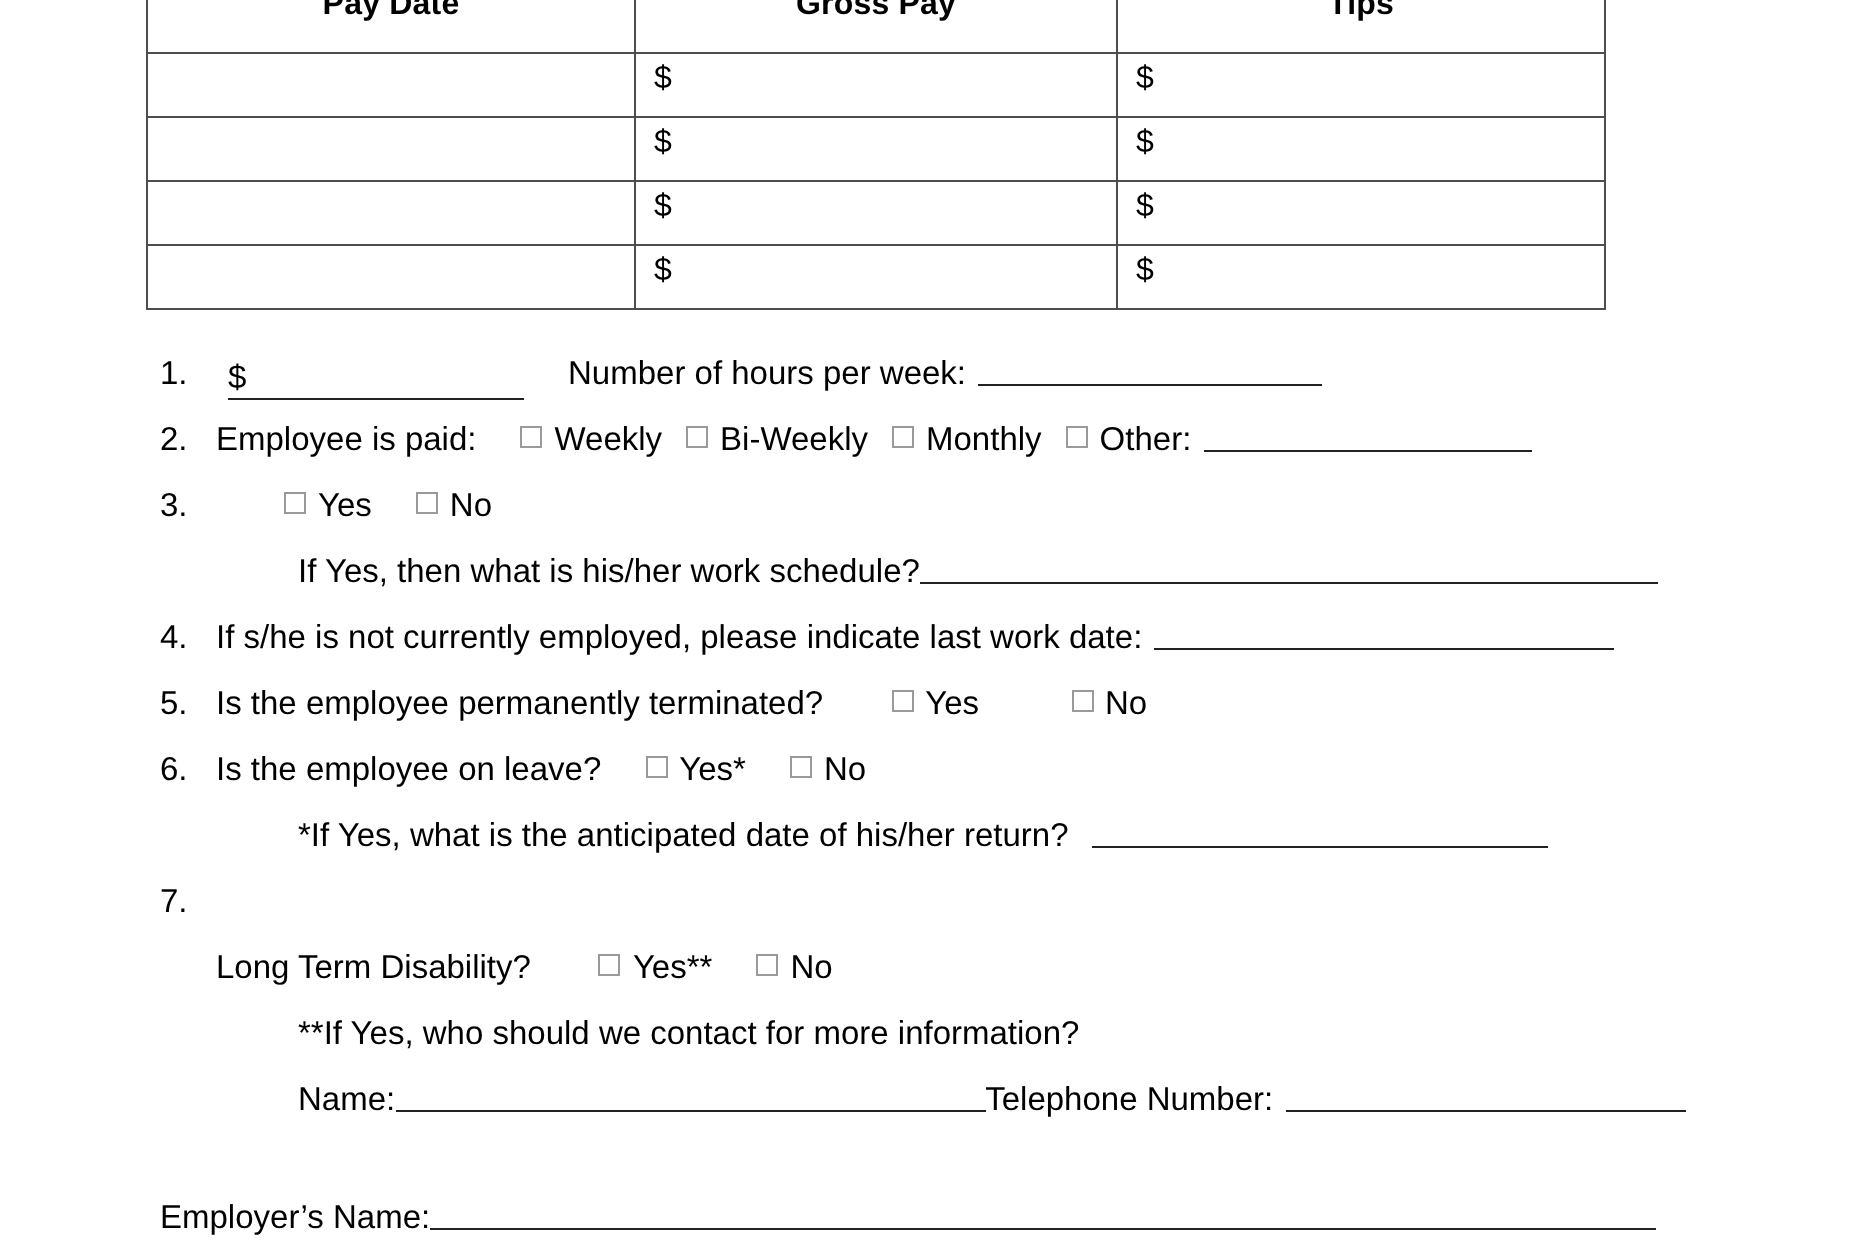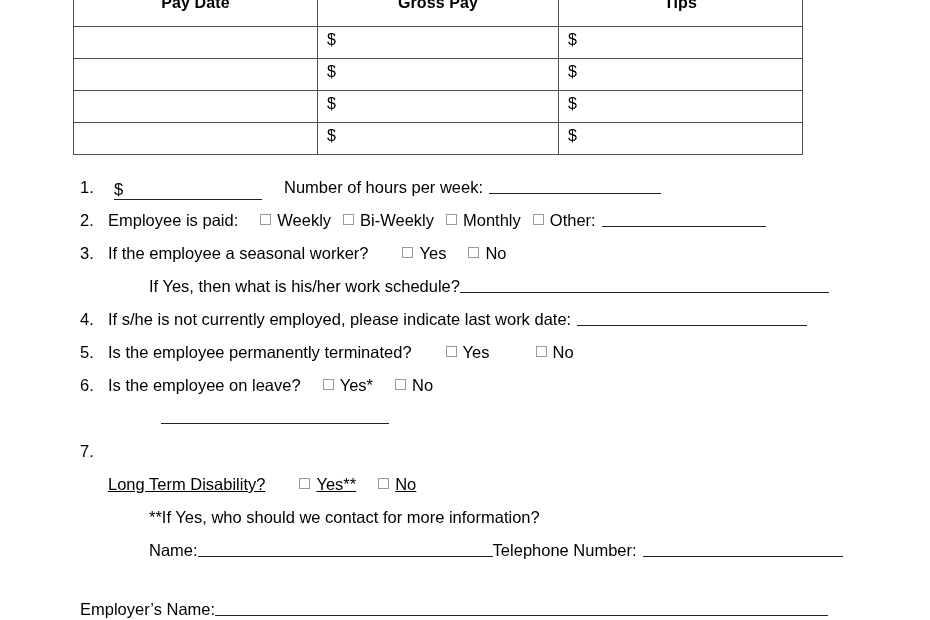--- a/index.html
+++ b/index.html
@@ -207,21 +207,20 @@
     <span class="cb"></span>
     <span class="sp-xs"></span>
     <span class="cb-label">Other:</span>
     <span class="sp-xs"></span>
     <span class="rule" style="width:164px;"></span>
   </div>
 
   <div class="q-row">
     <span class="q-num">3.</span>
     <span class="indent-num"></span>
-    <span class="q-text">If the employee a seasonal worker?</span>
     <span class="sp-l"></span>
     <span class="cb"></span>
     <span class="sp-xs"></span>
     <span class="cb-label">Yes</span>
     <span class="sp-m"></span>
     <span class="cb"></span>
     <span class="sp-xs"></span>
     <span class="cb-label">No</span>
   </div>
 
@@ -260,30 +259,31 @@
     <span class="cb"></span>
     <span class="sp-xs"></span>
     <span class="cb-label">Yes*</span>
     <span class="sp-m"></span>
     <span class="cb"></span>
     <span class="sp-xs"></span>
     <span class="cb-label">No</span>
   </div>
 
   <div class="q-row sub">
+    <span class="q-text">*If Yes, what is the anticipated date of his/her return?</span>
     <span class="sp-s"></span>
     <span class="rule" style="width:228px;"></span>
   </div>
 
   <div class="q-row">
     <span class="q-num">7.</span>
     <span class="indent-num"></span>
   </div>
 
-  <div class="q-row" style="padding-left:108px;text-decoration:underline;">
+  <div class="q-row" style="padding-left:108px;">
     <span class="q-text">Long Term Disability?</span>
     <span class="sp-l"></span>
     <span class="cb"></span>
     <span class="sp-xs"></span>
     <span class="cb-label">Yes**</span>
     <span class="sp-m"></span>
     <span class="cb"></span>
     <span class="sp-xs"></span>
     <span class="cb-label">No</span>
   </div>

